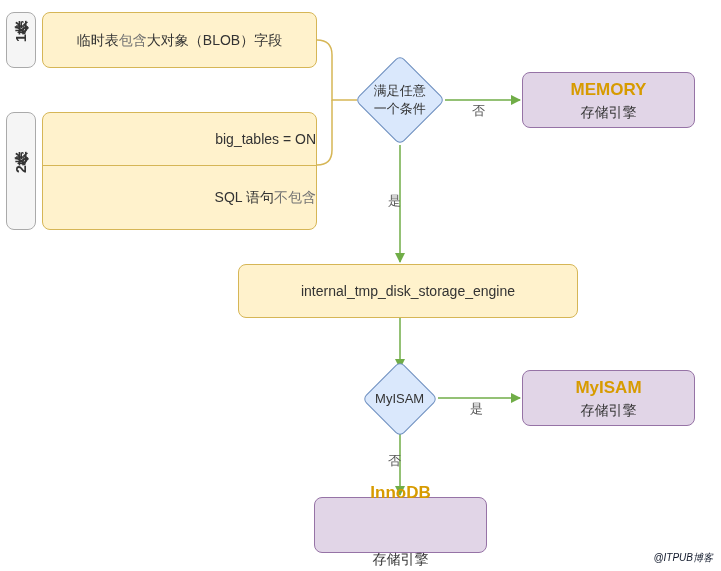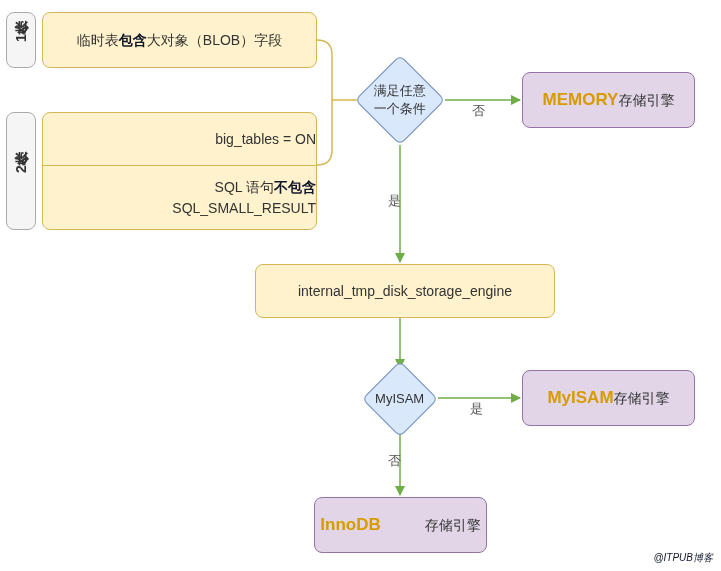--- a/index.html
+++ b/index.html
@@ -34,29 +34,29 @@
     transform: rotate(180deg);
     font-weight: bold;
   }
   .yellow {
     background: #fff2cc;
     border: 1px solid #d6b656;
   }
   .purple {
     background: #e1d5e7;
     border: 1px solid #9673a6;
-    flex-direction: row;
+    flex-direction: column;
     padding: 6px 0;
   }
   .purple .title {
     color: #d79b00;
     font-weight: bold;
     font-size: 17px;
   }
-  .hi { color: #0f172a; font-weight: bold; }
+  .hi { color: #737373; font-weight: normal; }
   .diamond {
     position: absolute;
     background: #dae8fc;
     border: 1px solid #6c8ebf;
     display: flex;
     align-items: center;
     justify-content: center;
     text-align: center;
     line-height: 1.4;
   }
@@ -107,39 +107,38 @@
 </div>
 
 <div class="cond2-group box yellow" style="left:42px; top:112px; width:275px; height:118px; flex-direction:column; padding:0; overflow:hidden;">
   <div style="flex:1; display:flex; align-items:center; justify-content:flex-end; width:100%;">
     <span>big_tables = ON</span>
   </div>
   <div class="cond2-row" style="flex:1.2; display:flex; flex-direction:column; align-items:flex-end; justify-content:center; width:100%;">
     <div>
       <span>SQL 语句</span><span class="hi">不包含</span><span></span>
     </div>
-    <div>SQL_SMALL_RESULT</div>
   </div>
 </div>
 
 <div class="diamond" style="left:368px; top:68px; width:64px; height:64px; transform:rotate(45deg); border-radius:6px;">
   <div class="diamond-inner" style="font-size:13px;">
     <span>满足任意</span><br>
     <span>一个条件</span>
   </div>
 </div>
 <div class="lbl" style="left:472px; top:102px;">否</div>
 <div class="lbl" style="left:388px; top:192px;">是</div>
 
 <div class="box purple" style="left:522px; top:72px; width:173px; height:56px;">
   <span class="title">MEMORY</span>
   <span>存储引擎</span>
 </div>
 
-<div class="box yellow" style="left:255px; top:264px; width:300px; height:54px;">
+<div class="box yellow" style="left:238px; top:264px; width:340px; height:54px;">
   <span>internal_tmp_disk_storage_engine</span>
 </div>
 
 <div class="diamond" style="left:373px; top:372px; width:54px; height:54px; transform:rotate(45deg); border-radius:6px;">
   <div class="diamond-inner" style="font-size:13px;">MyISAM</div>
 </div>
 <div class="lbl" style="left:470px; top:400px;">是</div>
 <div class="lbl" style="left:388px; top:452px;">否</div>
 
 <div class="box purple" style="left:522px; top:370px; width:173px; height:56px;">

